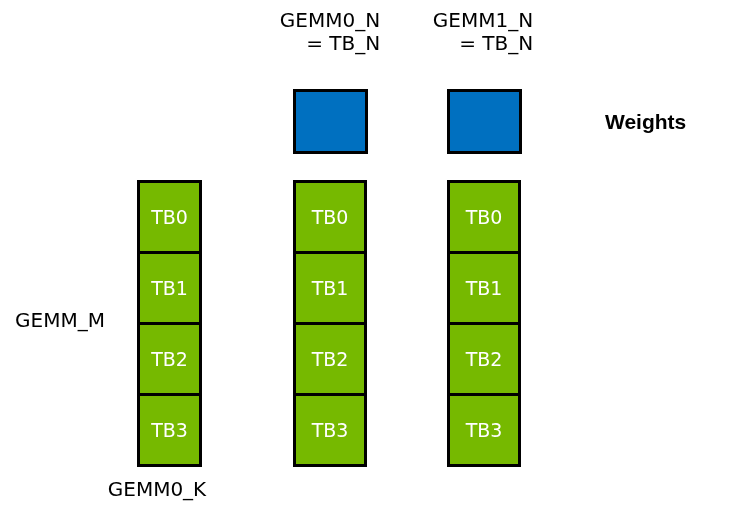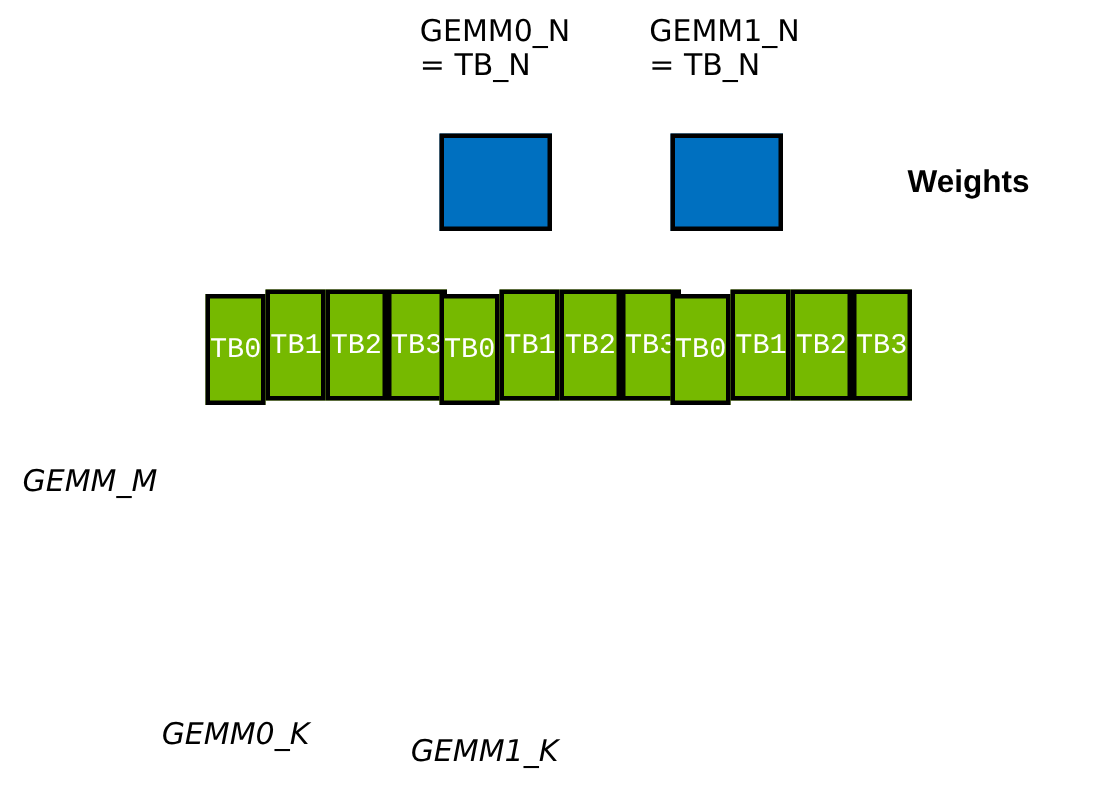--- a/index.html
+++ b/index.html
@@ -8,41 +8,40 @@
     width: 742px;
     height: 529px;
     background: var(--background, #ffffff);
     font-family: "DejaVu Sans", sans-serif;
     overflow: hidden;
   }
   .hdr {
     position: absolute;
     top: 9px;
     transform: translateX(-50%);
-    text-align: left;
+    text-align: right;
     font-size: 20px;
     line-height: 23px;
     color: var(--label-text, #000000);
     white-space: nowrap;
   }
   .wbox {
     position: absolute;
     top: 89px;
     width: 75px;
     height: 65px;
     background: var(--weights-fill, #0070C0);
     border: 3px solid var(--border, #000000);
     box-sizing: border-box;
   }
   .col {
     position: absolute;
-    top: 196px;
+    top: 180px;
     display: flex;
-    flex-direction: row;
-    font-family: Liberation Mono, monospace;
+    flex-direction: column;
   }
   .cell {
     height: 74px;
     box-sizing: border-box;
     border: 3px solid var(--border, #000000);
     background: var(--activations-fill, #76B900);
     color: var(--tb-text, #ffffff);
     display: flex;
     align-items: center;
     justify-content: center;
@@ -56,21 +55,20 @@
     font-size: 21px;
     color: var(--label-text, #000000);
     white-space: nowrap;
     font-weight: bold;
   }
   .gemm-label {
     position: absolute;
     font-size: 20px;
     color: var(--label-text, #000000);
     white-space: nowrap;
-    font-style: italic;
   }
   .k-label { transform: translateX(-50%); }
 </style>
 </head>
 <body>
 
 <div class="canvas">
 
   <div class="hdr" style="left:330px">
     <div>GEMM0_N</div>
@@ -101,15 +99,14 @@
     <div class="cell">TB3</div>
   </div>
   <div class="col" style="left:447px; width:74px">
     <div class="cell">TB0</div>
     <div class="cell">TB1</div>
     <div class="cell">TB2</div>
     <div class="cell">TB3</div>
   </div>
 
   <div class="gemm-label k-label" style="left:157px; top:477px">GEMM0_K</div>
-  <div class="gemm-label k-label" style="left:323px; top:488px">GEMM1_K</div>
 
 </div>
 
 </body></html>

